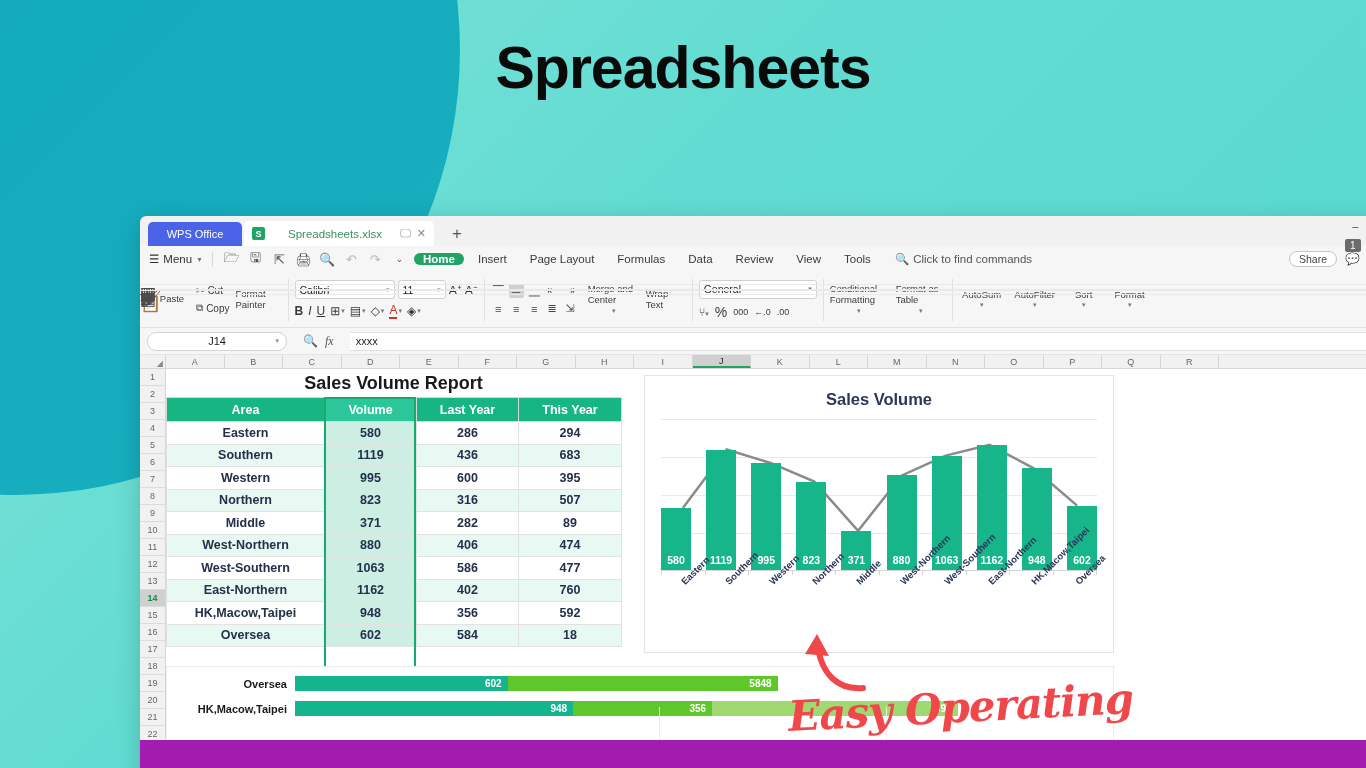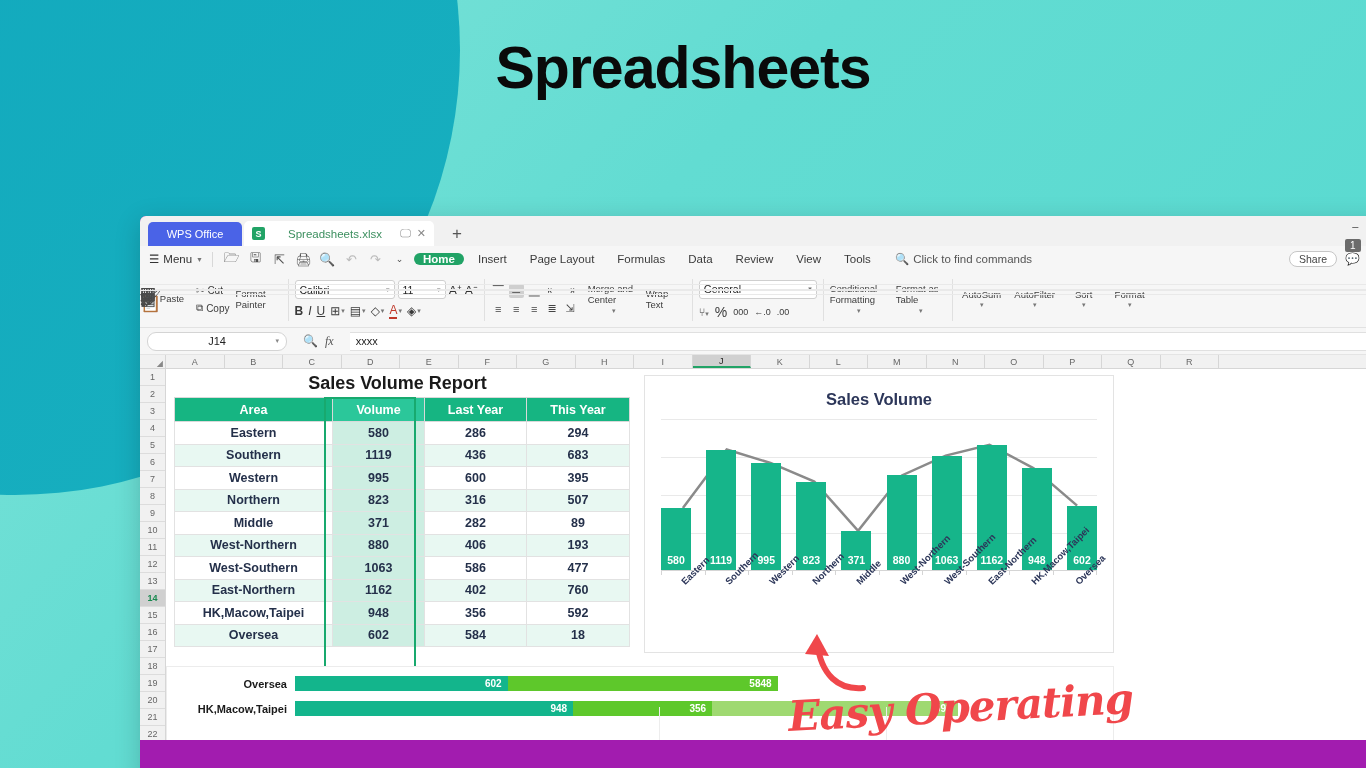--- a/index.html
+++ b/index.html
@@ -96,21 +96,21 @@
   .corner{width:26px;border-right:1px solid #d6d6d6;display:flex;align-items:flex-end;justify-content:flex-end;
     font-size:8px;color:#888;padding-right:2px;}
   .ch{border-right:1px solid #d6d6d6;font-size:9px;color:#666;display:flex;align-items:center;justify-content:center;}
   .ch.sel{background:#d0d0d0;color:#222;border-bottom:2px solid #21a366;}
   .gridbody{display:flex;height:371px;}
   .rowhdr{width:26px;background:#f1f1f1;border-right:1px solid #d6d6d6;}
   .rh{height:17px;border-bottom:1px solid #dcdcdc;font-size:9px;color:#666;display:flex;align-items:center;justify-content:center;}
   .rh.sel{background:#d0d0d0;color:#18894f;font-weight:bold;}
   .sheet{flex:1;position:relative;background:#fff;}
   
-  .rpt{position:absolute;left:0;top:0;width:455px;padding-left:8px;}
+  .rpt{position:absolute;left:0;top:0;width:455px;}
   .rpt-title{height:28px;display:flex;align-items:center;justify-content:center;
     font-size:18px;font-weight:bold;color:#1a1a1a;}
   .rpt table{border-collapse:collapse;width:455px;table-layout:fixed;}
   .rpt th{background:#16b582;color:#fff;font-size:12.5px;font-weight:bold;height:24px;border:1px solid #d9d9d9;}
   .rpt td{height:22.5px;font-size:12.5px;font-weight:bold;color:#24304a;text-align:center;border:1px solid #e2e2e2;}
   .rpt tr:nth-child(even) td{background:#e8f8f2;}
   .rpt tr:nth-child(odd) td{background:#ffffff;}
   .col-area{width:158px;}
   .col-vol{width:92px;}
   .col-ly{width:102px;margin-left:27px;}
@@ -468,21 +468,21 @@
                 <tr>
                   <td class="col-area">Middle</td>
                   <td class="col-vol volcell">371</td>
                   <td class="col-ly">282</td>
                   <td class="col-ty">89</td>
                 </tr>
                 <tr>
                   <td class="col-area">West-Northern</td>
                   <td class="col-vol volcell">880</td>
                   <td class="col-ly">406</td>
-                  <td class="col-ty">193</td>
+                  <td class="col-ty">474</td>
                 </tr>
                 <tr>
                   <td class="col-area">West-Southern</td>
                   <td class="col-vol volcell">1063</td>
                   <td class="col-ly">586</td>
                   <td class="col-ty">477</td>
                 </tr>
                 <tr>
                   <td class="col-area">East-Northern</td>
                   <td class="col-vol volcell">1162</td>

